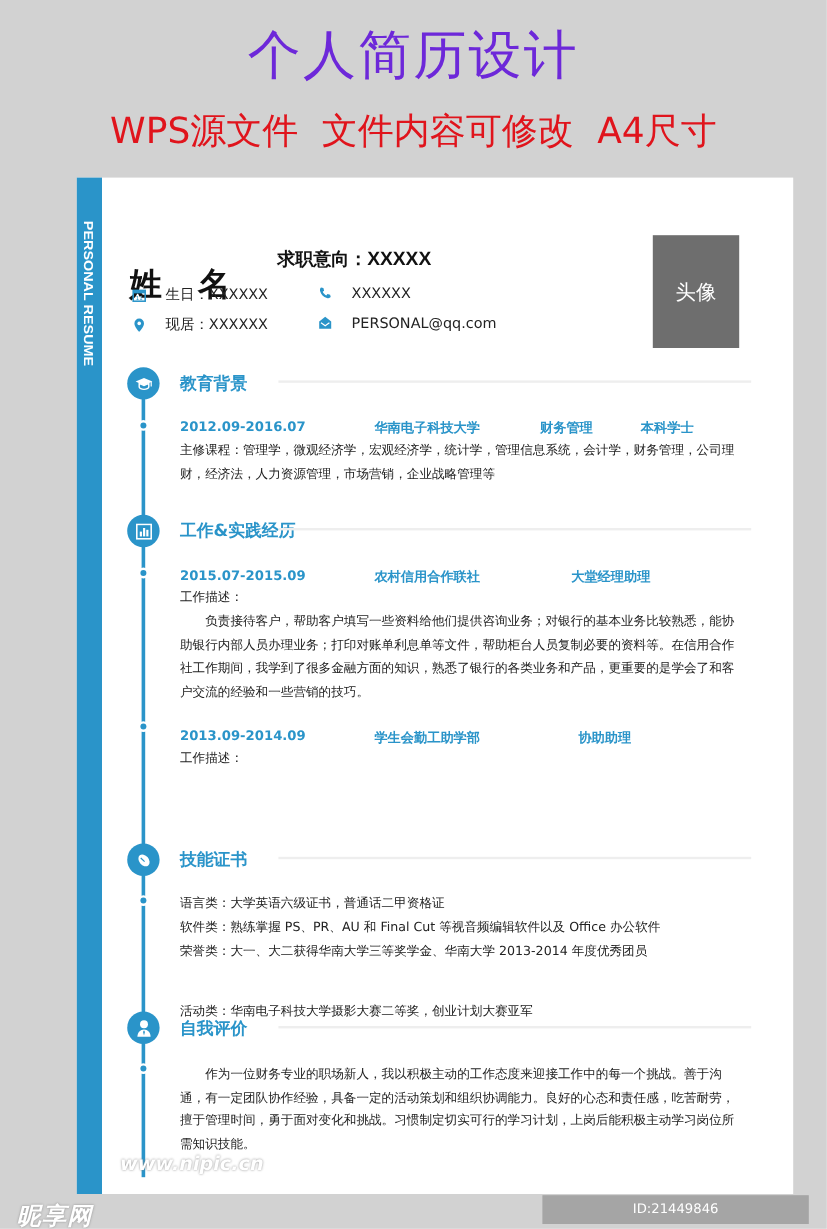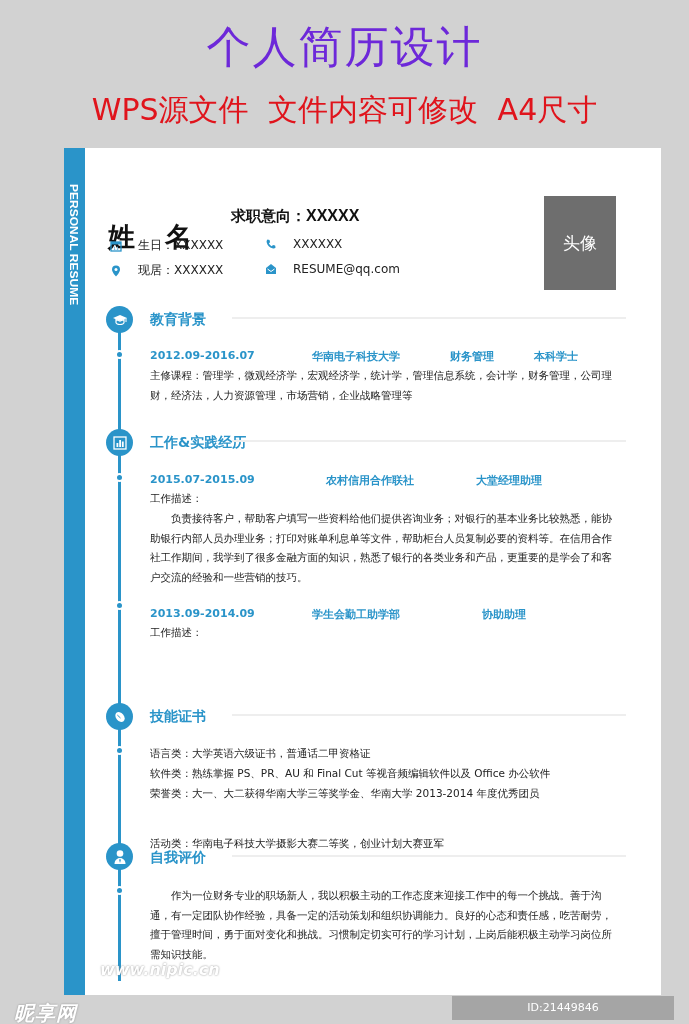--- a/index.html
+++ b/index.html
@@ -130,21 +130,21 @@
     </span>
     <span>XXXXXX</span>
   </div>
   <div class="info" style="left:201px; top:114px;">
     <span class="ico">
       <svg width="12" height="12" viewBox="0 0 12 12">
           <path d="M1 5l5-4 5 4v6H1z" fill="#2a94c9"></path>
           <path d="M2.5 6l3.5 2.5 3.5-2.5" fill="none" stroke="#fff" stroke-width="1"></path>
         </svg>
     </span>
-    <span>RESUME@qq.com</span>
+    <span>PERSONAL@qq.com</span>
   </div>
 
   <div class="avatar">
     <span>头像</span>
   </div>
 
   <div class="timeline-line"></div>
   <div class="dot" style="top:204px;"></div>
   <div class="dot" style="top:327px;"></div>
   <div class="dot" style="top:455px;"></div>
@@ -175,21 +175,21 @@
         <rect x="3.5" y="7" width="1.8" height="4" fill="#fff"></rect>
         <rect x="6.2" y="4" width="1.8" height="7" fill="#fff"></rect>
         <rect x="8.9" y="5.5" width="1.8" height="5.5" fill="#fff"></rect>
       </svg>
   </div>
   <div class="sec-title" style="top:286px;">工作&amp;实践经历</div>
   <div class="sec-rule" style="top:292px;"></div>
 
   <div class="row-head" style="top:325px;">
     <span style="left:0;">2015.07-2015.09</span>
-    <span style="left:176px;font-family:Liberation Serif, serif;">农村信用合作联社</span>
+    <span style="left:162px;font-family:Liberation Serif, serif;">农村信用合作联社</span>
     <span style="left:326px;">大堂经理助理</span>
   </div>
   <div class="body-text" style="top:341px;">工作描述：</div>
   <div class="body-text indent" style="top:361px;">负责接待客户，帮助客户填写一些资料给他们提供咨询业务；对银行的基本业务比较熟悉，能协助银行内部人员办理业务；打印对账单利息单等文件，帮助柜台人员复制必要的资料等。在信用合作社工作期间，我学到了很多金融方面的知识，熟悉了银行的各类业务和产品，更重要的是学会了和客户交流的经验和一些营销的技巧。</div>
 
   <div class="row-head" style="top:459px;">
     <span style="left:0;">2013.09-2014.09</span>
     <span style="left:162px;">学生会勤工助学部</span>
     <span style="left:332px;">协助助理</span>
   </div>

